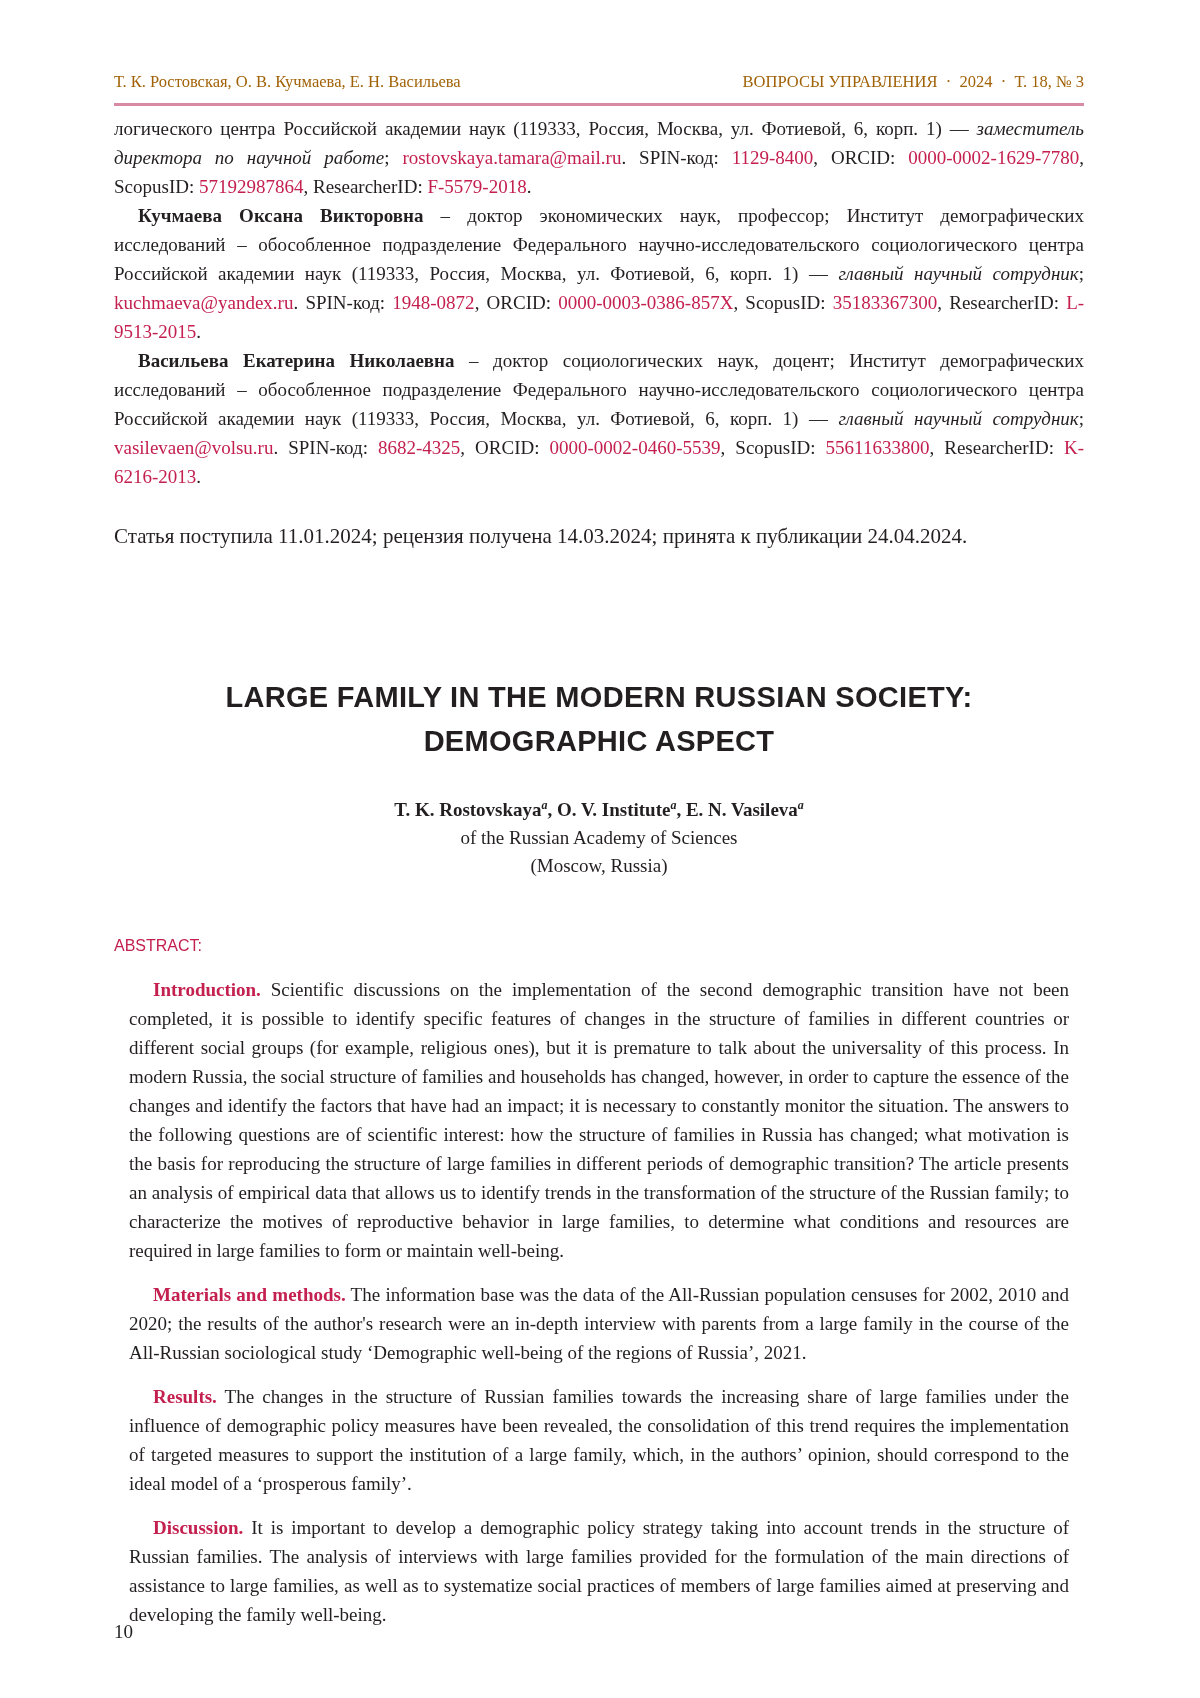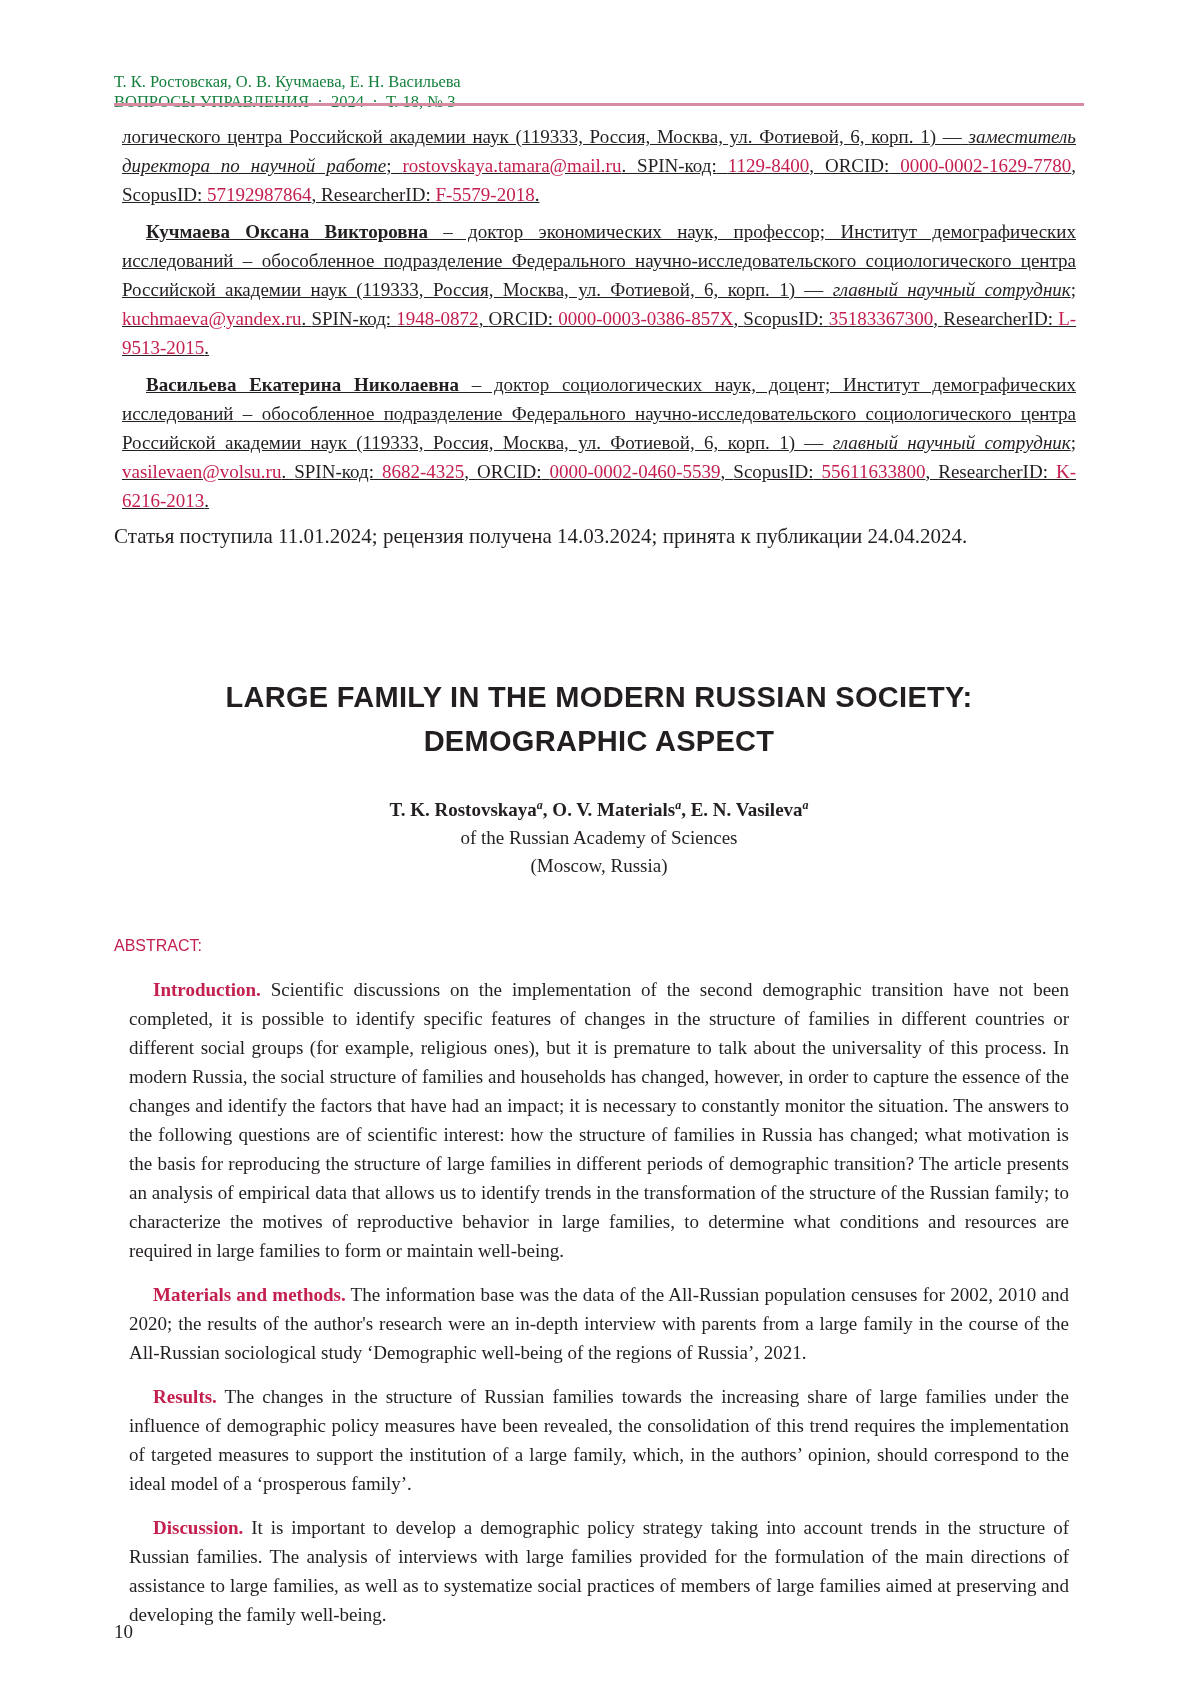--- a/index.html
+++ b/index.html
@@ -1,24 +1,24 @@
 <!DOCTYPE html>
 <html><head>
 <meta charset="utf-8">
 <style>
   html, body { margin:0; padding:0; background:#ffffff; }
   body { width:1200px; height:1698px; position:relative; overflow:hidden;
          font-family:"Liberation Serif","DejaVu Serif",serif; color:#231f20; }
   .page { position:absolute; left:114px; top:0; width:970px; }
   .running-head { position:absolute; top:72px; left:0; width:970px; display:flex;
-         justify-content:space-between; font-size:16.5px; color:#15803d;flex-direction:column; }
+         justify-content:space-between; font-size:16.5px; color:#a16207; }
   .head-rule { position:absolute; top:103px; left:0; width:970px; height:3px; background:#d98aa3; }
   .body-text { font-size:19px; line-height:29px; text-align:justify; }
   .affil { position:absolute; top:114px; left:0; width:970px; }
-  .affil p { margin:8px;text-decoration:underline; }
+  .affil p { margin:0; }
   .indent { text-indent:24px; }
   .lnk { color:#c4204f; }
   .it { font-style:italic; }
   .bd { font-weight:bold; }
   .dates { position:absolute; top:524px; left:0; width:970px; font-size:21px; }
   .title { position:absolute; top:675px; left:0; width:970px; text-align:center;
            font-family:"Liberation Sans","DejaVu Sans",sans-serif; font-weight:bold;
            font-size:29px; line-height:44px; letter-spacing:0.3px; color:#231f20; }
   .authors { position:absolute; top:791px; left:0; width:970px; text-align:center;
              font-size:19px; line-height:28px; }
@@ -85,21 +85,21 @@
   <div class="dates">Статья поступила 11.01.2024; рецензия получена 14.03.2024; принята к публикации 24.04.2024.</div>
 
   <div class="title">
     <div>LARGE FAMILY IN THE MODERN RUSSIAN SOCIETY:</div>
     <div>DEMOGRAPHIC ASPECT</div>
   </div>
 
   <div class="authors">
     <div class="names">
       <span>T. K. Rostovskaya</span><sup>a</sup>,
-      <span>O. V. Materials</span><sup>a</sup>,
+      <span>O. V. Institute</span><sup>a</sup>,
       <span>E. N. Vasileva</span><sup>a</sup>
     </div>
     <div>of the Russian Academy of Sciences</div>
     <div>(Moscow, Russia)</div>
   </div>
 
   <div class="abstract-label">ABSTRACT:</div>
 
   <div class="abstract body-text">
     <p class="indent">

